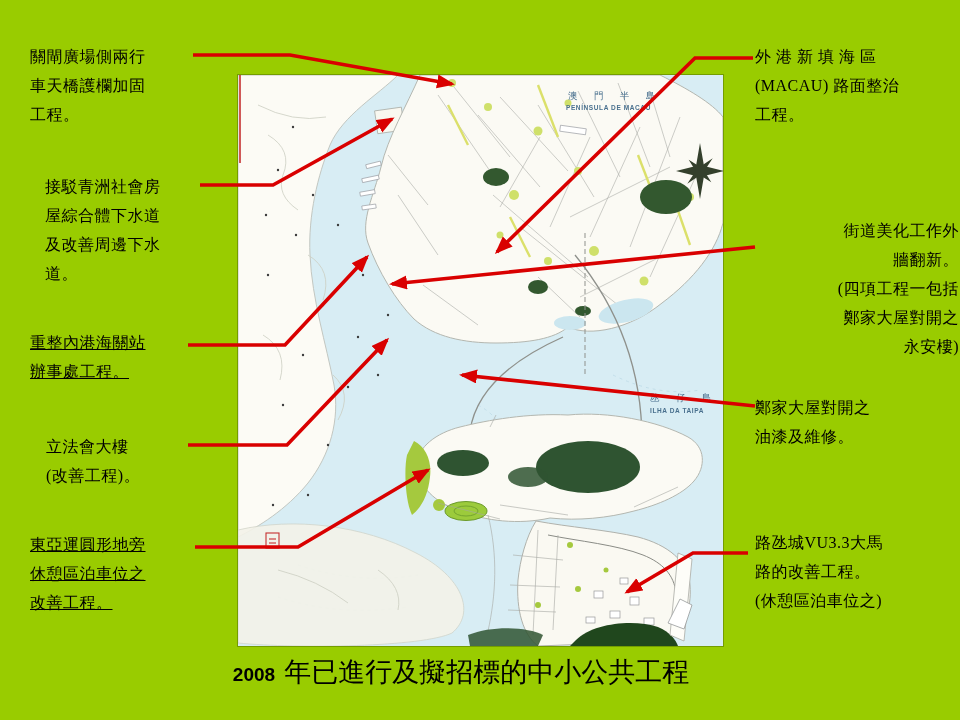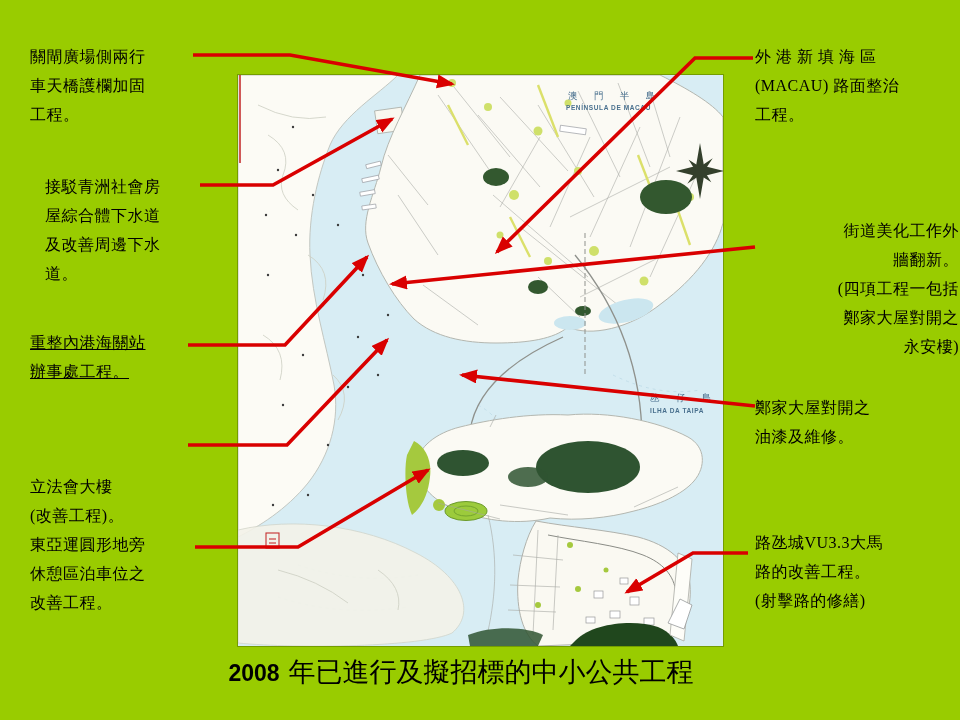--- a/index.html
+++ b/index.html
@@ -13,22 +13,22 @@
     font-family:"Liberation Serif","DejaVu Serif",serif;
   }
   .callout{
     position:absolute;
     font-size:16px;line-height:29px;color:#000;
     white-space:pre-line;letter-spacing:0.5px;
   }
   .callout-l1{left:30px;top:42px;width:180px;}
   .callout-l2{left:45px;top:172px;width:180px;}
   .callout-l3{left:30px;top:328px;width:180px;text-decoration:underline;}
-  .callout-l4{left:30px;top:432px;width:180px;margin-top:40px;}
-  .callout-l5{left:30px;top:530px;width:180px;}
+  .callout-l4{left:46px;top:432px;width:180px;}
+  .callout-l5{left:30px;top:530px;width:180px;text-decoration:underline;}
   .callout-r1{left:755px;top:42px;width:195px;}
   .callout-r2{left:764px;top:216px;width:195px;text-align:right;}
   .callout-r3{left:755px;top:393px;width:195px;}
   .callout-r4{left:755px;top:528px;width:195px;}
 
   .map-frame{
     position:absolute;left:238px;top:75px;width:485px;height:571px;
     background:#FDFDF8;
     box-shadow:0 0 0 1px rgba(70,100,0,.45);
   }
@@ -43,21 +43,21 @@
   }
   .arrow-head{fill:var(--accent);}
 
   .slide-title{
     position:absolute;left:0px;top:655px;width:922px;
     text-align:center;color:#000;font-size:27px;line-height:34px;
     white-space:nowrap;
   }
   .slide-title .year{
     font-family:"Liberation Sans","DejaVu Sans",sans-serif;
-    font-weight:bold;font-size:23px;margin-right:9px;
+    font-weight:bold;font-size:19px;margin-right:9px;
   }
 
   .map-cjk{font-size:9.5px;letter-spacing:7px;fill:#49708E;font-family:"Liberation Serif",serif;}
   .map-pt{font-size:6.5px;font-weight:bold;letter-spacing:0.6px;fill:#49708E;font-family:"Liberation Sans",sans-serif;}
 </style>
 </head>
 <body>
 
 <div class="map-frame">
   <svg viewBox="0 0 485 571" xmlns="http://www.w3.org/2000/svg">
@@ -278,21 +278,21 @@
 工程。</div>
 <div class="callout callout-r2">街道美化工作外
 牆翻新。
 (四項工程一包括
 鄭家大屋對開之
 永安樓)</div>
 <div class="callout callout-r3">鄭家大屋對開之
 油漆及維修。</div>
 <div class="callout callout-r4">路氹城VU3.3大馬
 路的改善工程。
-(射擊路的修繕)</div>
+(休憩區泊車位之)</div>
 
 <svg class="arrow-overlay" viewBox="0 0 960 720" xmlns="http://www.w3.org/2000/svg">
   <defs>
     <marker id="ah" markerWidth="20" markerHeight="15" refX="15" refY="7" orient="auto" markerUnits="userSpaceOnUse">
       <path d="M0,0 L18,7 L0,14 Z" class="arrow-head"></path>
     </marker>
   </defs>
   <g id="arrow-group">
       <polyline points="193,55 290,55 452,84" class="arrow-line" marker-end="url(#ah)"></polyline>
       <polyline points="200,185 273,185 392,119" class="arrow-line" marker-end="url(#ah)"></polyline>

